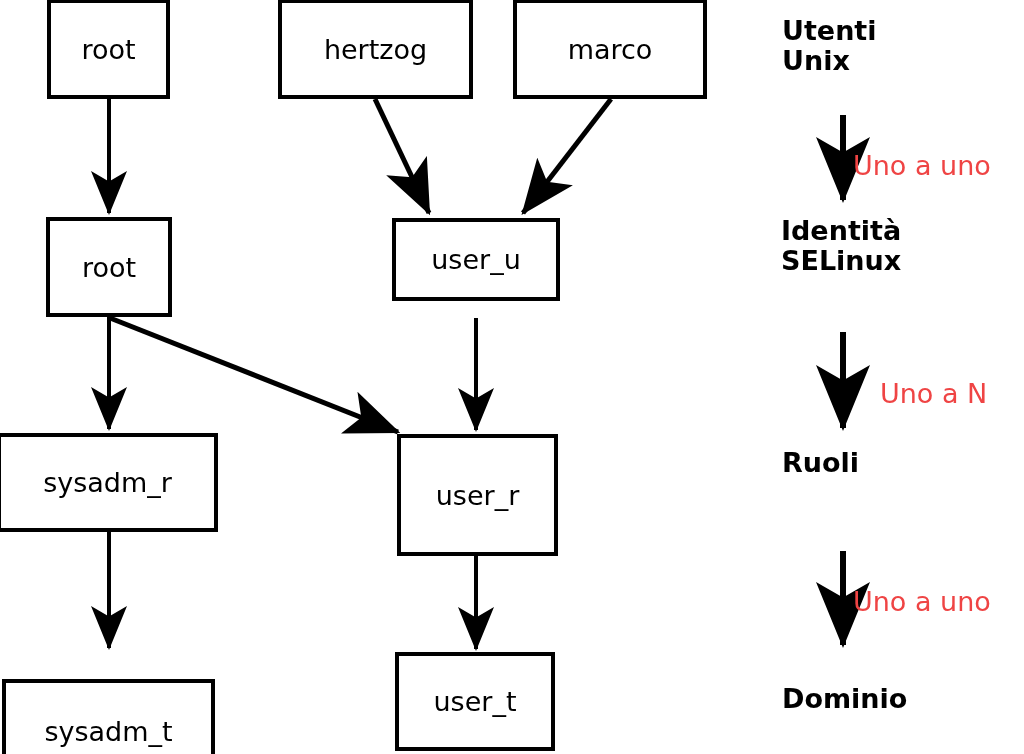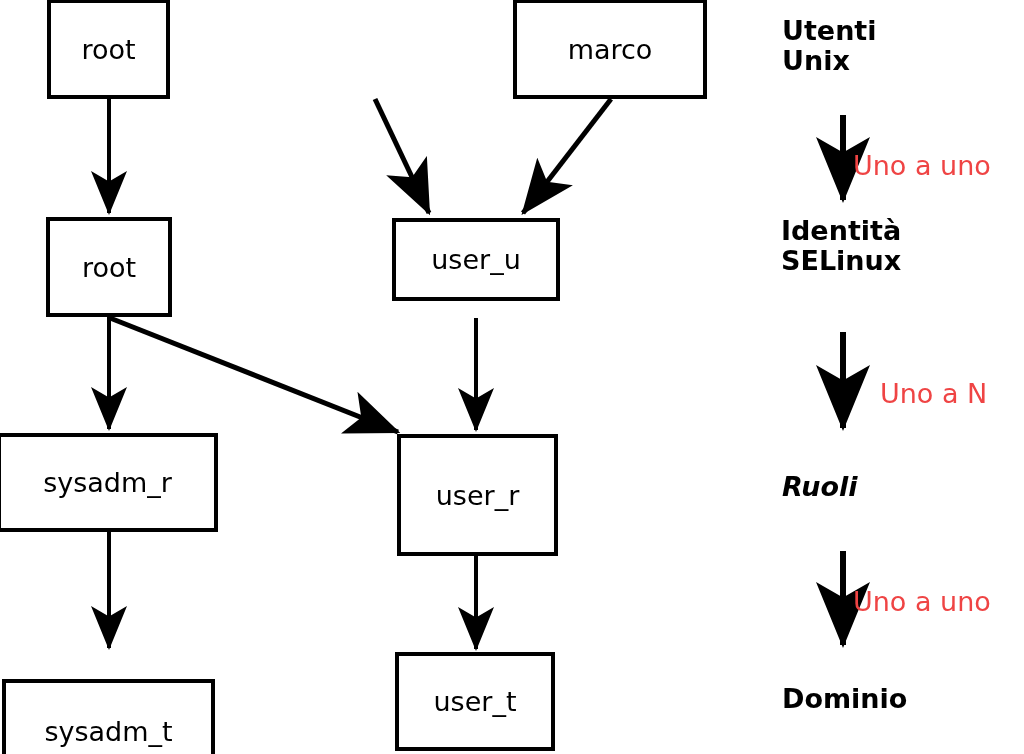--- a/index.html
+++ b/index.html
@@ -93,20 +93,23 @@
 
     <line x1="843" y1="115" x2="843" y2="200" stroke="#000000" stroke-width="6" marker-end="url(#arrowhead)"></line>
     <line x1="843" y1="332" x2="843" y2="428" stroke="#000000" stroke-width="6" marker-end="url(#arrowhead)"></line>
     <line x1="843" y1="551" x2="843" y2="645" stroke="#000000" stroke-width="6" marker-end="url(#arrowhead)"></line>
   </svg>
 
   <div class="node" style="left:47px; top:-1px; width:123px; height:100px;">
     <span>root</span>
   </div>
 
+  <div class="node" style="left:278px; top:-1px; width:195px; height:100px;">
+    <span>hertzog</span>
+  </div>
 
   <div class="node" style="left:513px; top:-1px; width:194px; height:100px;">
     <span>marco</span>
   </div>
 
   <div class="node" style="left:46px; top:217px; width:126px; height:100px;">
     <span>root</span>
   </div>
 
   <div class="node" style="left:392px; top:218px; width:168px; height:83px;">
@@ -132,19 +135,19 @@
   <div class="legend-label" style="left:782px; top:16px;">Utenti
 Unix</div>
 
   <div class="legend-edge-label" style="left:853px; top:152px;">Uno a uno</div>
 
   <div class="legend-label" style="left:781px; top:216px;">Identità
 SELinux</div>
 
   <div class="legend-edge-label" style="left:880px; top:380px;">Uno a N</div>
 
-  <div class="legend-label" style="left:782px; top:472px;font-style:italic;">Ruoli</div>
+  <div class="legend-label" style="left:782px; top:448px;">Ruoli</div>
 
   <div class="legend-edge-label" style="left:853px; top:588px;">Uno a uno</div>
 
   <div class="legend-label" style="left:782px; top:684px;">Dominio</div>
 
 </div>
 
 </body></html>

